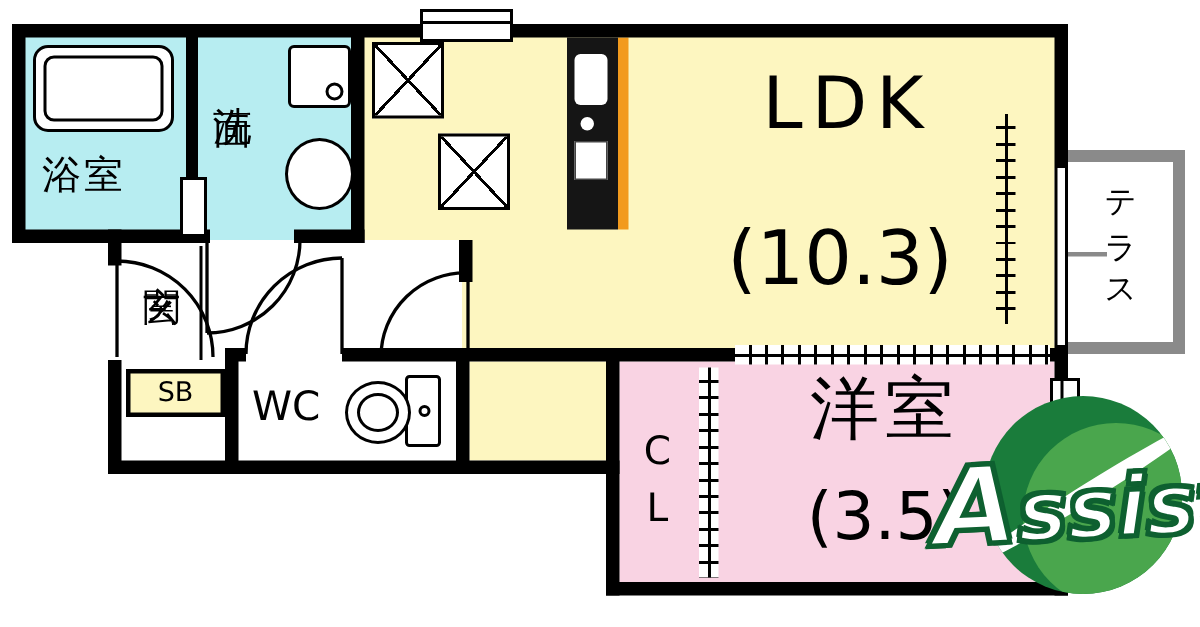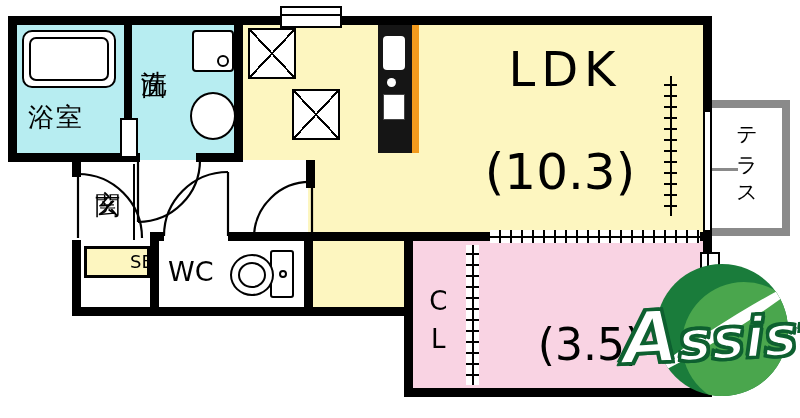--- a/index.html
+++ b/index.html
@@ -122,31 +122,32 @@
   <svg class="arc" style="left:162px;top:170px;" width="68" height="68">
     <path d="M2 66 A64 64 0 0 1 66 2"></path>
       <line x1="66" y1="2" x2="66" y2="66"></line>
   </svg>
   <svg class="arc" style="left:252px;top:180px;" width="62" height="60">
     <path d="M60 2 A56 56 0 0 0 2 58"></path>
       <line x1="60" y1="2" x2="60" y2="58"></line>
   </svg>
 
   <div class="abs" style="left:84px;top:246px;width:66px;height:32px;background:#fdf6c0;border:3px solid #000;">
-    <div class="lbl ctr" style="left:0;top:4px;width:100%;font-size:18px;padding-left:25px;">SB</div>
+    <div class="lbl ctr" style="left:0;top:4px;width:100%;font-size:18px;">SB</div>
   </div>
 
   <div class="lbl" style="left:28px;top:104px;font-size:26px;letter-spacing:2px;">浴室</div>
   <div class="lbl vtext" style="left:140px;top:50px;font-size:26px;height:84px;">洗面</div>
   <div class="lbl vtext" style="left:94px;top:170px;font-size:25px;height:72px;">玄関</div>
   <div class="lbl" style="left:168px;top:258px;font-size:27px;">WC</div>
   <div class="lbl ctr" style="left:450px;top:44px;width:230px;font-size:48px;letter-spacing:6px;">LDK</div>
   <div class="lbl ctr" style="left:435px;top:118px;width:250px;font-size:50px;margin-top:28px;">(10.3)</div>
   <div class="lbl vtext" style="left:736px;top:112px;font-size:21px;height:112px;letter-spacing:6px;">テラス</div>
   <div class="lbl vtext" style="left:424px;top:286px;font-size:26px;height:80px;letter-spacing:8px;">CL</div>
+  <div class="lbl ctr" style="left:495px;top:248px;width:190px;font-size:46px;letter-spacing:4px;">洋室</div>
   <div class="lbl ctr" style="left:495px;top:322px;width:190px;font-size:44px;">(3.5)</div>
 
   <div id="logo-circle">
     <div class="leaf"></div>
     <div class="swoosh"></div>
   </div>
   <div id="logo-text">Assist</div>
 
 </div>
 

